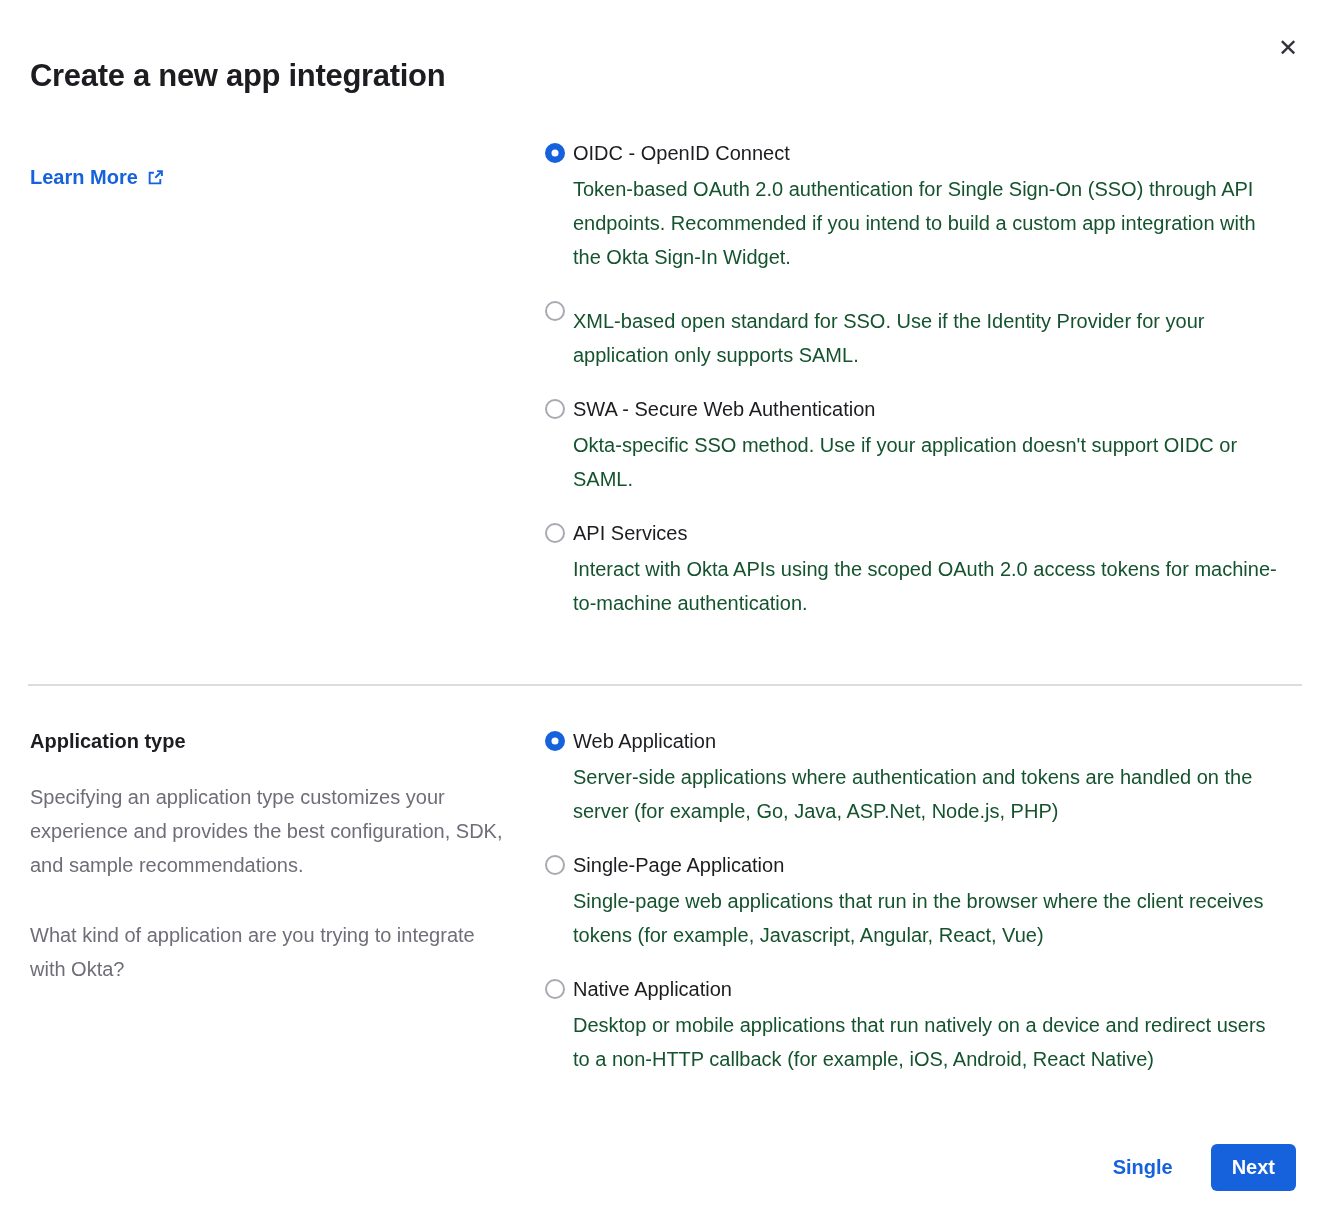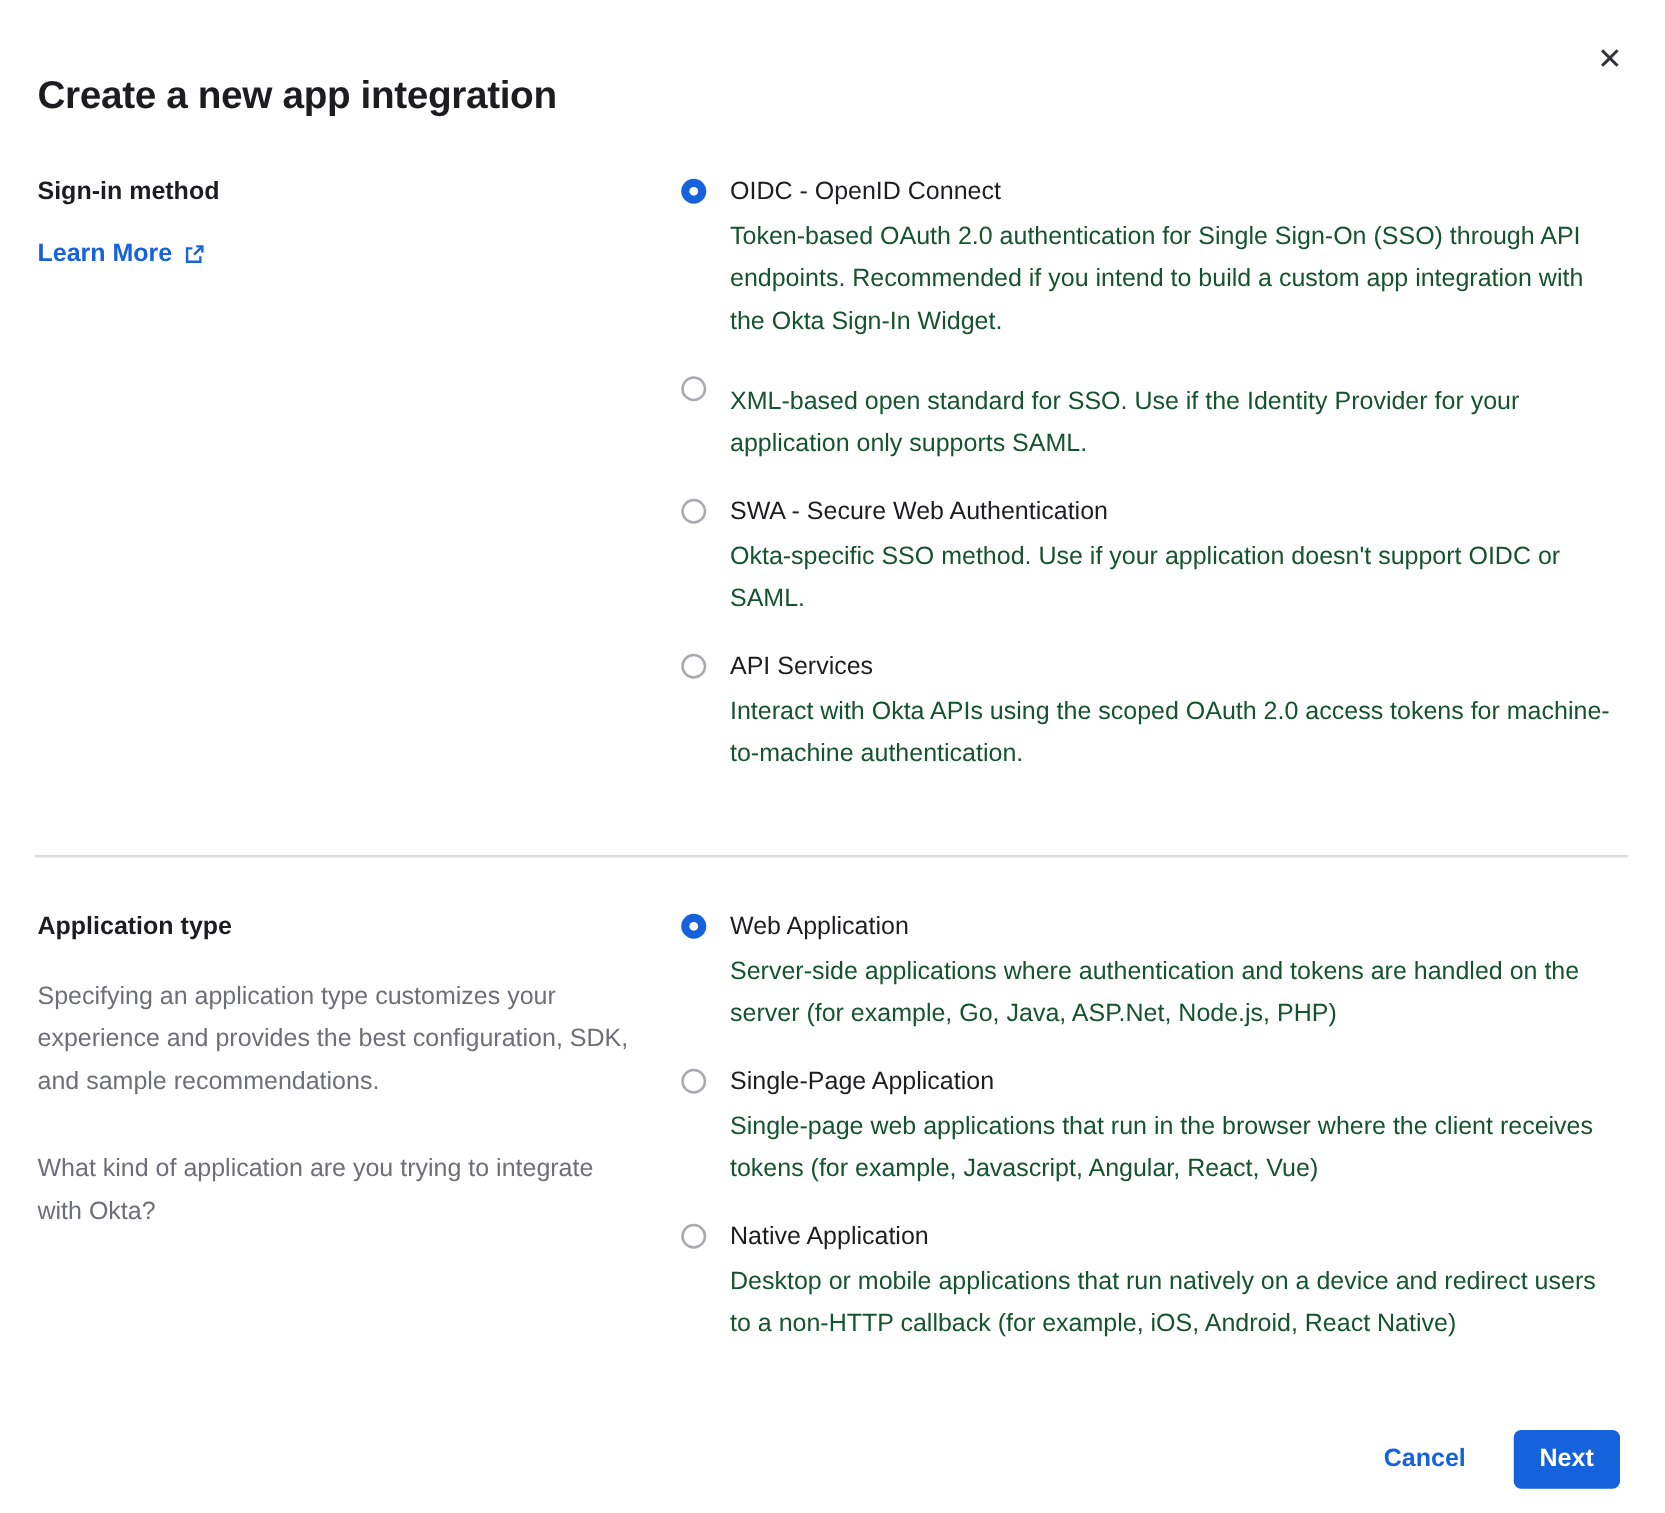--- a/index.html
+++ b/index.html
@@ -36,21 +36,21 @@
     text-decoration:none; cursor:pointer;
   }
   .learn-more svg { display:block; }
   .left-para {
     margin-top:26px;
     font-size:20px; line-height:34px; color:#6e6e78;
     max-width:480px;
   }
   .left-para + .left-para { margin-top:36px; }
   .option {
-    display:grid; grid-template-columns:28px 1fr; column-gap:11px;
+    display:grid; grid-template-columns:28px 1fr; 
     margin-left:10px; margin-bottom:24px;
     cursor:pointer;
   }
   .radio {
     width:20px; height:20px; border-radius:50%;
     border:2px solid #a9a9b2; background:#fff;
     margin-top:3px; position:relative;
   }
   .radio.checked { border:none; background:var(--accent,#1662dd); }
   .radio.checked::after {
@@ -86,21 +86,20 @@
 <body>
 
 <div class="dialog">
 
   <span class="close-btn">✕</span>
 
   <h1 class="dialog-title">Create a new app integration</h1>
 
   <div class="section">
     <div class="left-col">
-      <div class="col-label">Sign-in method</div>
       <a class="learn-more">
         <span>Learn More</span>
         <span>
           <svg width="17" height="17" viewBox="0 0 16 16" fill="none" stroke="#1662dd" stroke-width="1.8">
             <path d="M6.5 3.5H2.5v10h10V9.5"></path>
             <path d="M9.5 2h4.5v4.5"></path>
             <path d="M13.8 2.2L7.8 8.2"></path>
           </svg>
         </span>
       </a>
@@ -172,17 +171,17 @@
         <span>
           <span class="option-label" style="display:block">Native Application</span>
           <span class="option-desc" style="display:block">Desktop or mobile applications that run natively on a device and redirect users to a non-HTTP callback (for example, iOS, Android, React Native)</span>
         </span>
       </div>
 
     </div>
   </div>
 
   <div class="footer">
-    <a class="cancel-link">Cancel</a>
+    <a class="cancel-link">Single</a>
     <button class="next-btn">Next</button>
   </div>
 
 </div>
 
 </body></html>

